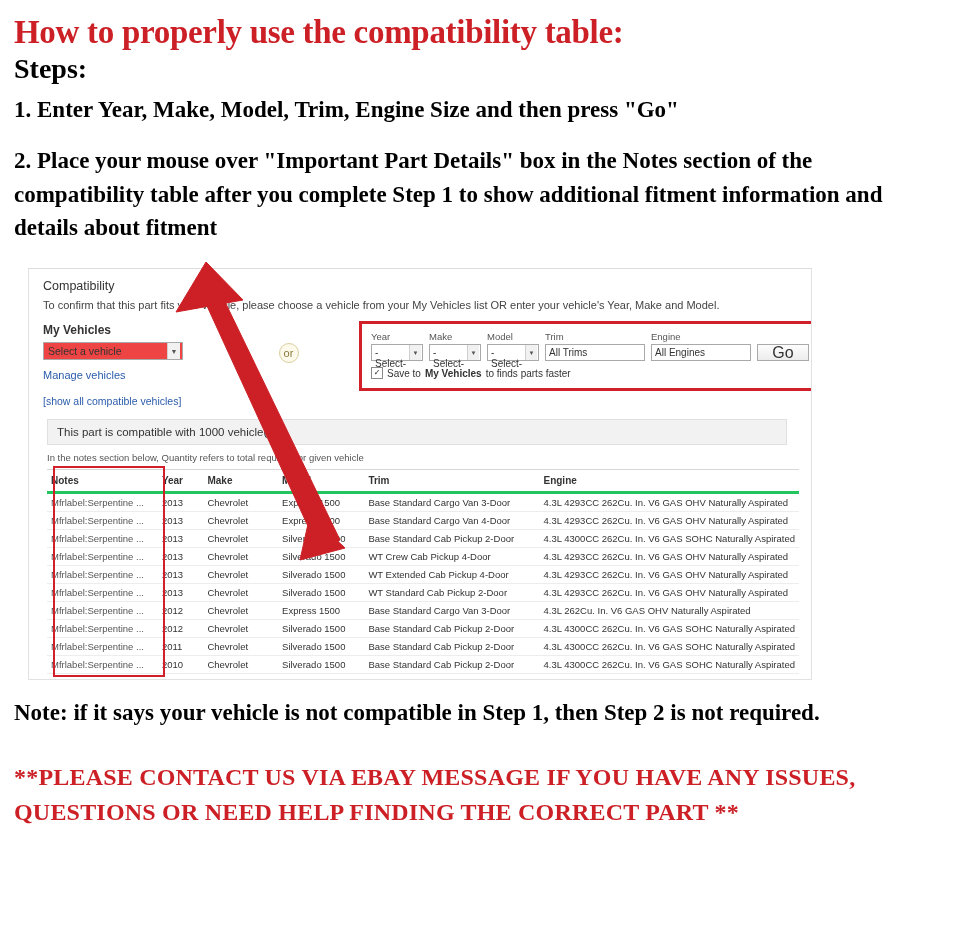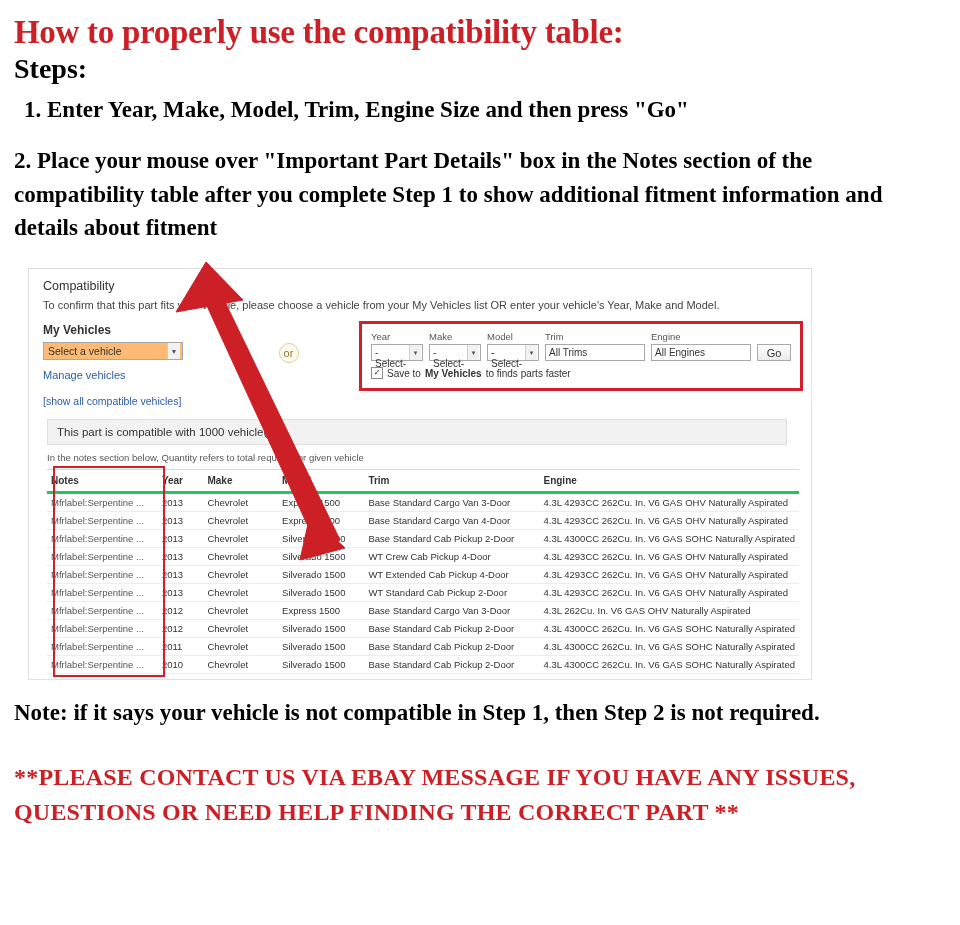--- a/index.html
+++ b/index.html
@@ -37,21 +37,21 @@
     font-size: 28px;
     padding: 4px 0 0 14px;
     line-height: 1.1;
   }
   .step {
     font-weight: bold;
     font-size: 23px;
     line-height: 1.45;
     padding: 6px 14px 0 14px;
   }
-  .step-1 { padding-top: 8px; margin-left: 10px; }
+  .step-1 { padding-top: 8px; }
   .step-2 { padding-top: 18px; }
 
   
   .shot {
     position: relative;
     margin: 24px 0 0 28px;
     width: 784px;
     height: 412px;
     background: #ffffff;
     border: 1px solid #e2e2e2;
@@ -86,21 +86,21 @@
   .mv-title {
     font-size: 12px;
     font-weight: bold;
     color: #333;
     margin-bottom: 5px;
   }
   .select-box {
     width: 140px;
     height: 18px;
     border: 1px solid #a9a9a9;
-    background: #fdba74;
+    background: #ef4444;
     font-size: 10.5px;
     color: #333;
     box-sizing: border-box;
     padding: 2px 14px 0 4px;
     position: relative;
   }
   .select-box .caret {
     position: absolute;
     right: 2px;
     top: 0;
@@ -184,25 +184,25 @@
     justify-content: center;
     font-size: 6px;
     color: #555;
   }
   .w-year  { width: 52px; }
   .w-make  { width: 52px; }
   .w-model { width: 52px; }
   .w-trim  { width: 100px; }
   .w-eng   { width: 100px; }
   .go-btn {
-    width: 34px;
+    width: 52px;
     height: 17px;
     border: 1px solid #a9a9a9;
     background: linear-gradient(#fdfdfd, #ececec);
-    font-size: 11px;
+    font-size: 16px;
     color: #333;
     display: flex;
     align-items: center;
     justify-content: center;
     box-sizing: border-box;
   }
   .save-row {
     margin-top: 6px;
     font-size: 10px;
     color: #333;

